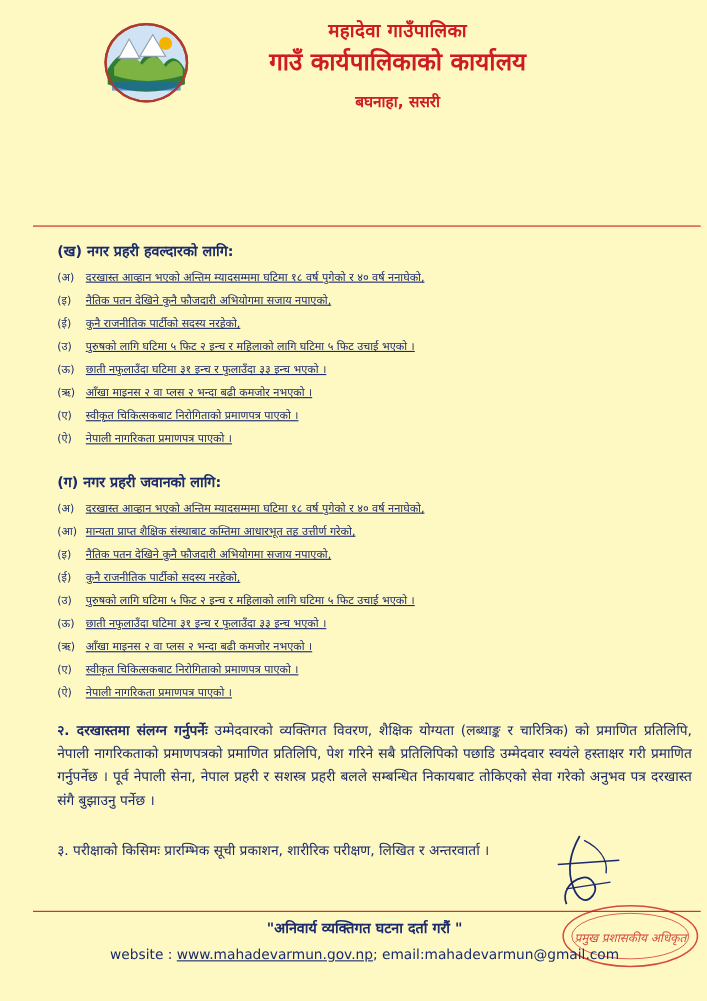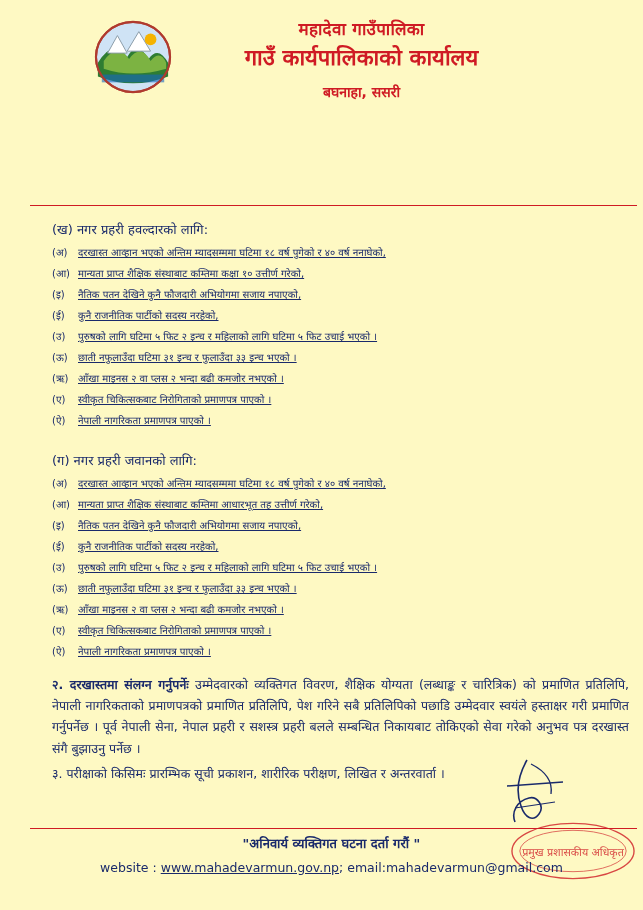--- a/index.html
+++ b/index.html
@@ -92,21 +92,21 @@
   .content {
     position: absolute;
     left: 52px;
     right: 34px;
     top: 212px;
     color: #1a2a6b;
     font-size: 12.5px;
     line-height: 1.55;
   }
   .section-head {
-    font-weight: normal;
+    font-weight: bold;
     font-size: 13px;
     margin-top: 8px;
     margin-bottom: 5px;
   }
   .clause {
     margin: 0 0 5.5px 0;
     padding-left: 26px;
     text-indent: -26px;
     font-size: 10px;
     text-decoration: underline;
@@ -119,41 +119,42 @@
   .para {
     margin-top: 14px;
     font-size: 12.5px;
     text-align: justify;
     line-height: 1.7;
   }
   .para .lead {
     font-weight: bold;
   }
   .numbered {
-    margin-top: 4px;
+    margin-top: 24px;
     font-size: 12.5px;
     line-height: 1.7;
   }
   .gap { height: 9px; }
   
   .signature {
     position: absolute;
     right: 46px;
     top: 752px;
     width: 150px;
     height: 80px;
   }
   .signature svg { display: block; }
   .sig-stamp {
     position: absolute;
     right: 26px;
     top: 820px;
     width: 128px;
     height: 62px;
     opacity: 0.8;
+    font-style: italic;
   }
   
   .footer {
     position: absolute;
     left: 0; right: 0;
     top: 834px;
     text-align: center;
   }
   .slogan {
     color: #1a2a6b;
@@ -198,21 +199,20 @@
 
   </div>
 
   <div class="rule-top"></div>
   <div class="rule-bottom"></div>
 
   <div class="content">
 
     <div class="section-head">(ख) नगर प्रहरी हवल्दारको लागि:</div>
     <div class="clause"><span class="mark">(अ)</span><span>दरखास्त आव्हान भएको अन्तिम म्यादसम्ममा घटिमा १८ वर्ष पुगेको र ४० वर्ष ननाघेको,</span></div>
-    <div class="clause"><span class="mark">(आ)</span><span>मान्यता प्राप्त शैक्षिक संस्थाबाट कम्तिमा कक्षा १० उत्तीर्ण गरेको,</span></div>
     <div class="clause"><span class="mark">(इ)</span><span>नैतिक पतन देखिने कुनै फौजदारी अभियोगमा सजाय नपाएको,</span></div>
     <div class="clause"><span class="mark">(ई)</span><span>कुनै राजनीतिक पार्टीको सदस्य नरहेको,</span></div>
     <div class="clause"><span class="mark">(उ)</span><span>पुरुषको लागि घटिमा ५ फिट २ इन्च र महिलाको लागि घटिमा ५ फिट उचाई भएको ।</span></div>
     <div class="clause"><span class="mark">(ऊ)</span><span>छाती नफुलाउँदा घटिमा ३१ इन्च र फुलाउँदा ३३ इन्च भएको ।</span></div>
     <div class="clause"><span class="mark">(ऋ)</span><span>आँखा माइनस २ वा प्लस २ भन्दा बढी कमजोर नभएको ।</span></div>
     <div class="clause"><span class="mark">(ए)</span><span>स्वीकृत चिकित्सकबाट निरोगिताको प्रमाणपत्र पाएको ।</span></div>
     <div class="clause"><span class="mark">(ऐ)</span><span>नेपाली नागरिकता प्रमाणपत्र पाएको ।</span></div>
 
     <div class="gap"></div>
 

